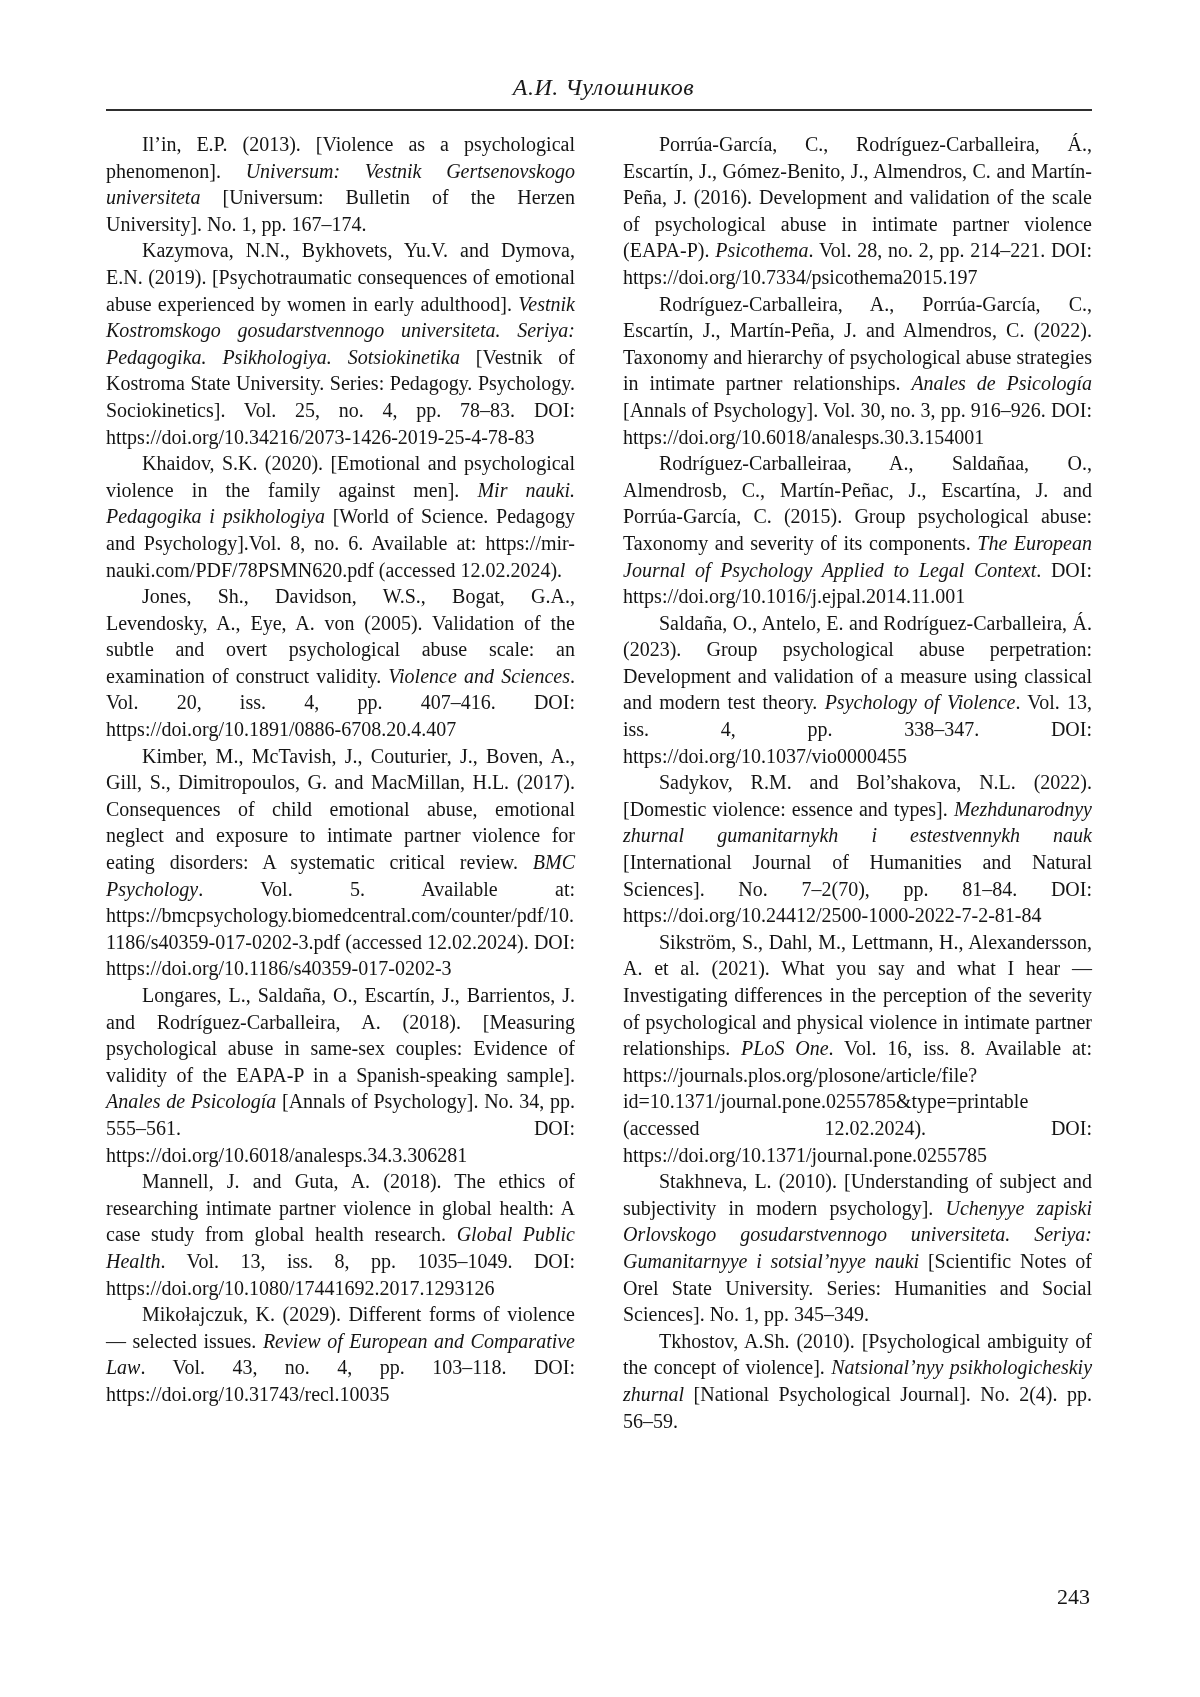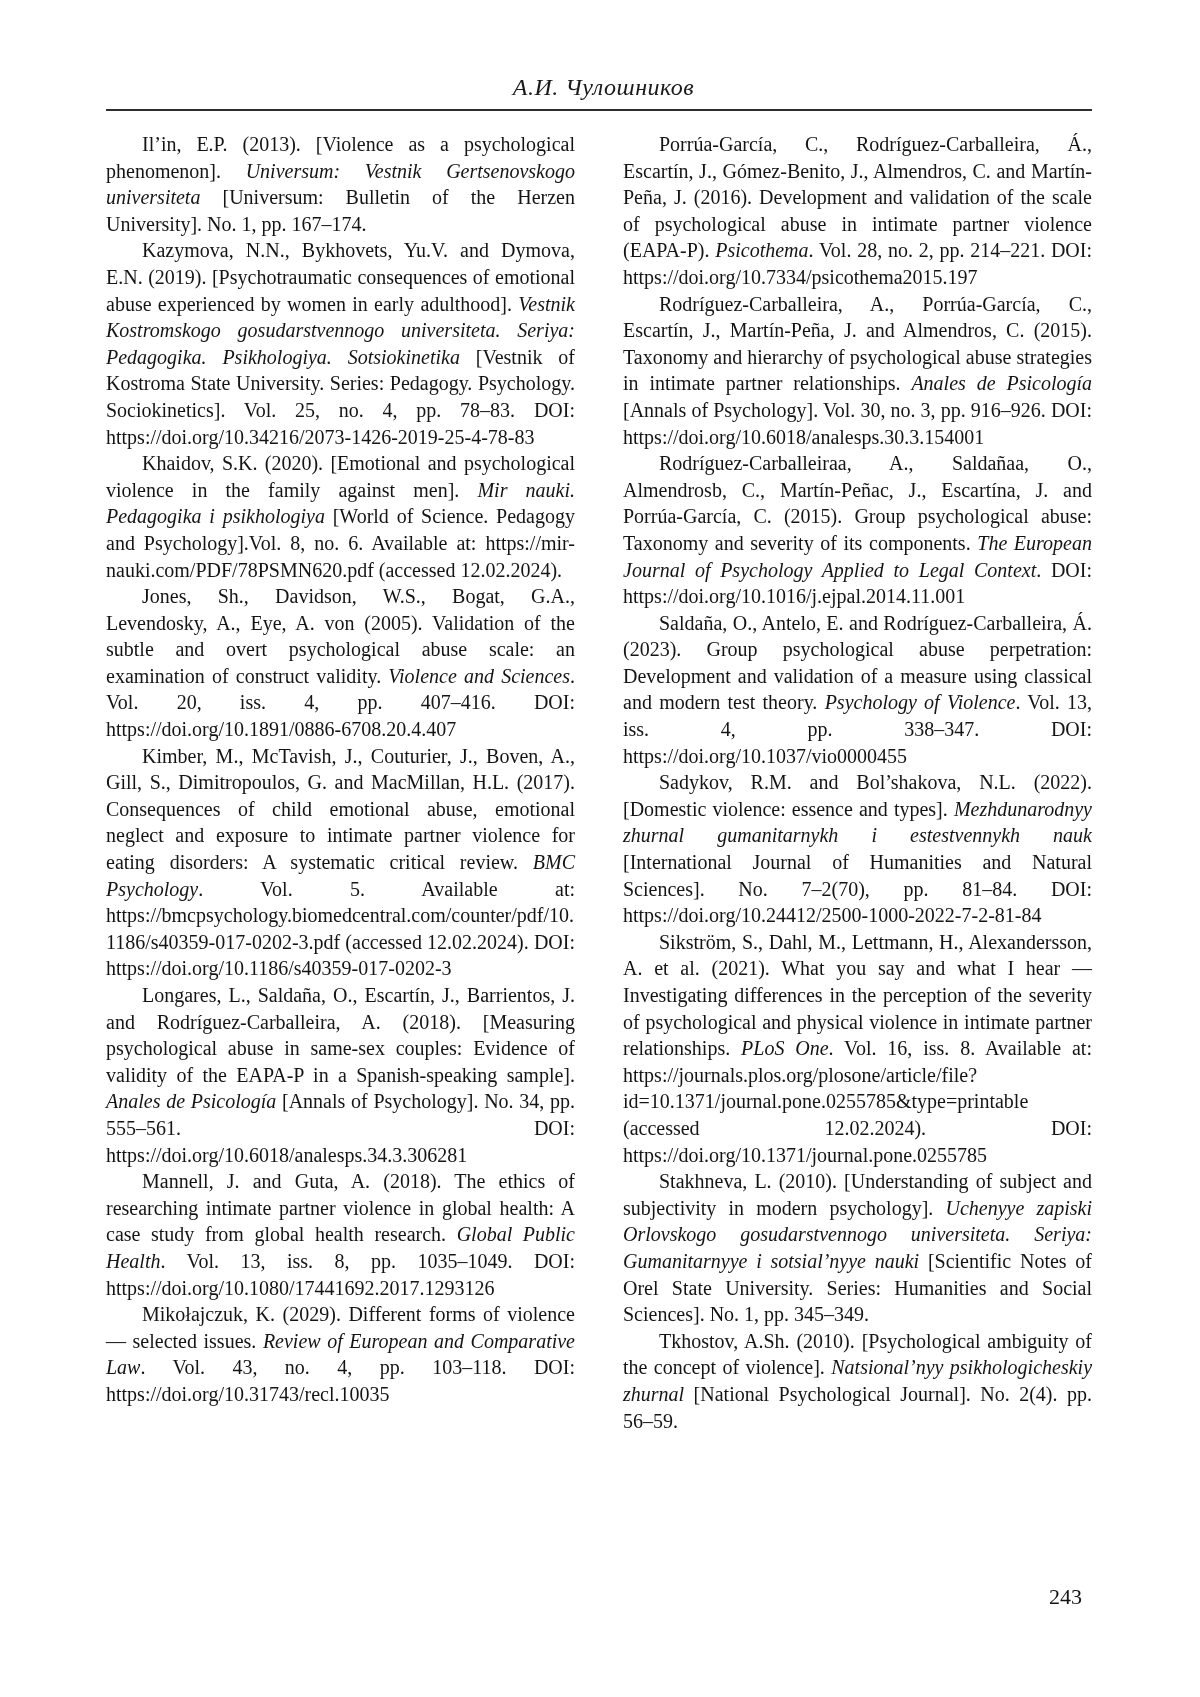--- a/index.html
+++ b/index.html
@@ -62,21 +62,21 @@
   .ref {
     margin: 0;
     text-indent: 36px;
   }
   .ref .it {
     font-style: italic;
   }
   .pagenum {
     position: absolute;
     top: 1584px;
-    right: 118px;
+    right: 110px;
     font-size: 22px;
     color: #141414;
   }
 </style>
 </head>
 <body>
 
 <div class="page">
   <div class="running-head">А.И. Чулошников</div>
 
@@ -88,21 +88,21 @@
         <p class="ref"><span>Kazymova, N.N., Bykhovets, Yu.V. and Dymova, E.N. (2019). [Psychotraumatic consequences of emotional abuse experienced by women in early adulthood]. </span><span class="it">Vestnik Kostromskogo gosudarstvennogo universiteta. Seriya: Pedagogika. Psikhologiya. Sotsiokinetika</span><span> [Vestnik of Kostroma State University. Series: Pedagogy. Psychology. Sociokinetics]. Vol. 25, no. 4, pp. 78–83. DOI: https://doi.org/10.34216/2073-1426-2019-25-4-78-83</span></p>
         <p class="ref"><span>Khaidov, S.K. (2020). [Emotional and psychological violence in the family against men]. </span><span class="it">Mir nauki. Pedagogika i psikhologiya</span><span> [World of Science. Pedagogy and Psychology].Vol. 8, no. 6. Available at: https://mir-nauki.com/PDF/78PSMN620.pdf (accessed 12.02.2024).</span></p>
         <p class="ref"><span>Jones, Sh., Davidson, W.S., Bogat, G.A., Levendosky, A., Eye, A. von (2005). Validation of the subtle and overt psychological abuse scale: an examination of construct validity. </span><span class="it">Violence and Sciences</span><span>. Vol. 20, iss. 4, pp. 407–416. DOI: https://doi.org/10.1891/0886-6708.20.4.407</span></p>
         <p class="ref"><span>Kimber, M., McTavish, J., Couturier, J., Boven, A., Gill, S., Dimitropoulos, G. and MacMillan, H.L. (2017). Consequences of child emotional abuse, emotional neglect and exposure to intimate partner violence for eating disorders: A systematic critical review. </span><span class="it">BMC Psychology</span><span>. Vol. 5. Available at: https://bmcpsychology.biomedcentral.com/counter/pdf/10.1186/s40359-017-0202-3.pdf (accessed 12.02.2024). DOI: https://doi.org/10.1186/s40359-017-0202-3</span></p>
         <p class="ref"><span>Longares, L., Saldaña, O., Escartín, J., Barrientos, J. and Rodríguez-Carballeira, A. (2018). [Measuring psychological abuse in same-sex couples: Evidence of validity of the EAPA-P in a Spanish-speaking sample]. </span><span class="it">Anales de Psicología</span><span> [Annals of Psychology]. No. 34, pp. 555–561. DOI: https://doi.org/10.6018/analesps.34.3.306281</span></p>
         <p class="ref"><span>Mannell, J. and Guta, A. (2018). The ethics of researching intimate partner violence in global health: A case study from global health research. </span><span class="it">Global Public Health</span><span>. Vol. 13, iss. 8, pp. 1035–1049. DOI: https://doi.org/10.1080/17441692.2017.1293126</span></p>
         <p class="ref"><span>Mikołajczuk, K. (2029). Different forms of violence — selected issues. </span><span class="it">Review of European and Comparative Law</span><span>. Vol. 43, no. 4, pp. 103–118. DOI: https://doi.org/10.31743/recl.10035</span></p>
       </div>
     <div class="col" lang="en">
         <p class="ref"><span>Porrúa-García, C., Rodríguez-Carballeira, Á., Escartín, J., Gómez-Benito, J., Almendros, C. and Martín-Peña, J. (2016). Development and validation of the scale of psychological abuse in intimate partner violence (EAPA-P). </span><span class="it">Psicothema</span><span>. Vol. 28, no. 2, pp. 214–221. DOI: https://doi.org/10.7334/psicothema2015.197</span></p>
-        <p class="ref"><span>Rodríguez-Carballeira, A., Porrúa-García, C., Escartín, J., Martín-Peña, J. and Almendros, C. (2015). Taxonomy and hierarchy of psychological abuse strategies in intimate partner relationships. </span><span class="it">Anales de Psicología</span><span> [Annals of Psychology]. Vol. 30, no. 3, pp. 916–926. DOI: https://doi.org/10.6018/analesps.30.3.154001</span></p>
+        <p class="ref"><span>Rodríguez-Carballeira, A., Porrúa-García, C., Escartín, J., Martín-Peña, J. and Almendros, C. (2022). Taxonomy and hierarchy of psychological abuse strategies in intimate partner relationships. </span><span class="it">Anales de Psicología</span><span> [Annals of Psychology]. Vol. 30, no. 3, pp. 916–926. DOI: https://doi.org/10.6018/analesps.30.3.154001</span></p>
         <p class="ref"><span>Rodríguez-Carballeiraa, A., Saldañaa, O., Almendrosb, C., Martín-Peñac, J., Escartína, J. and Porrúa-García, C. (2015). Group psychological abuse: Taxonomy and severity of its components. </span><span class="it">The European Journal of Psychology Applied to Legal Context</span><span>. DOI: https://doi.org/10.1016/j.ejpal.2014.11.001</span></p>
         <p class="ref"><span>Saldaña, O., Antelo, E. and Rodríguez-Carballeira, Á. (2023). Group psychological abuse perpetration: Development and validation of a measure using classical and modern test theory. </span><span class="it">Psychology of Violence</span><span>. Vol. 13, iss. 4, pp. 338–347. DOI: https://doi.org/10.1037/vio0000455</span></p>
         <p class="ref"><span>Sadykov, R.M. and Bol’shakova, N.L. (2022). [Domestic violence: essence and types]. </span><span class="it">Mezhdunarodnyy zhurnal gumanitarnykh i estestvennykh nauk</span><span> [International Journal of Humanities and Natural Sciences]. No. 7–2(70), pp. 81–84. DOI: https://doi.org/10.24412/2500-1000-2022-7-2-81-84</span></p>
         <p class="ref"><span>Sikström, S., Dahl, M., Lettmann, H., Alexandersson, A. et al. (2021). What you say and what I hear — Investigating differences in the perception of the severity of psychological and physical violence in intimate partner relationships. </span><span class="it">PLoS One</span><span>. Vol. 16, iss. 8. Available at: https://journals.plos.org/plosone/article/file?id=10.1371/journal.pone.0255785&amp;type=printable (accessed 12.02.2024). DOI: https://doi.org/10.1371/journal.pone.0255785</span></p>
         <p class="ref"><span>Stakhneva, L. (2010). [Understanding of subject and subjectivity in modern psychology]. </span><span class="it">Uchenyye zapiski Orlovskogo gosudarstvennogo universiteta. Seriya: Gumanitarnyye i sotsial’nyye nauki</span><span> [Scientific Notes of Orel State University. Series: Humanities and Social Sciences]. No. 1, pp. 345–349.</span></p>
         <p class="ref"><span>Tkhostov, A.Sh. (2010). [Psychological ambiguity of the concept of violence]. </span><span class="it">Natsional’nyy psikhologicheskiy zhurnal</span><span> [National Psychological Journal]. No. 2(4). pp. 56–59.</span></p>
       </div>
   </div>
 
   <div class="pagenum">243</div>

